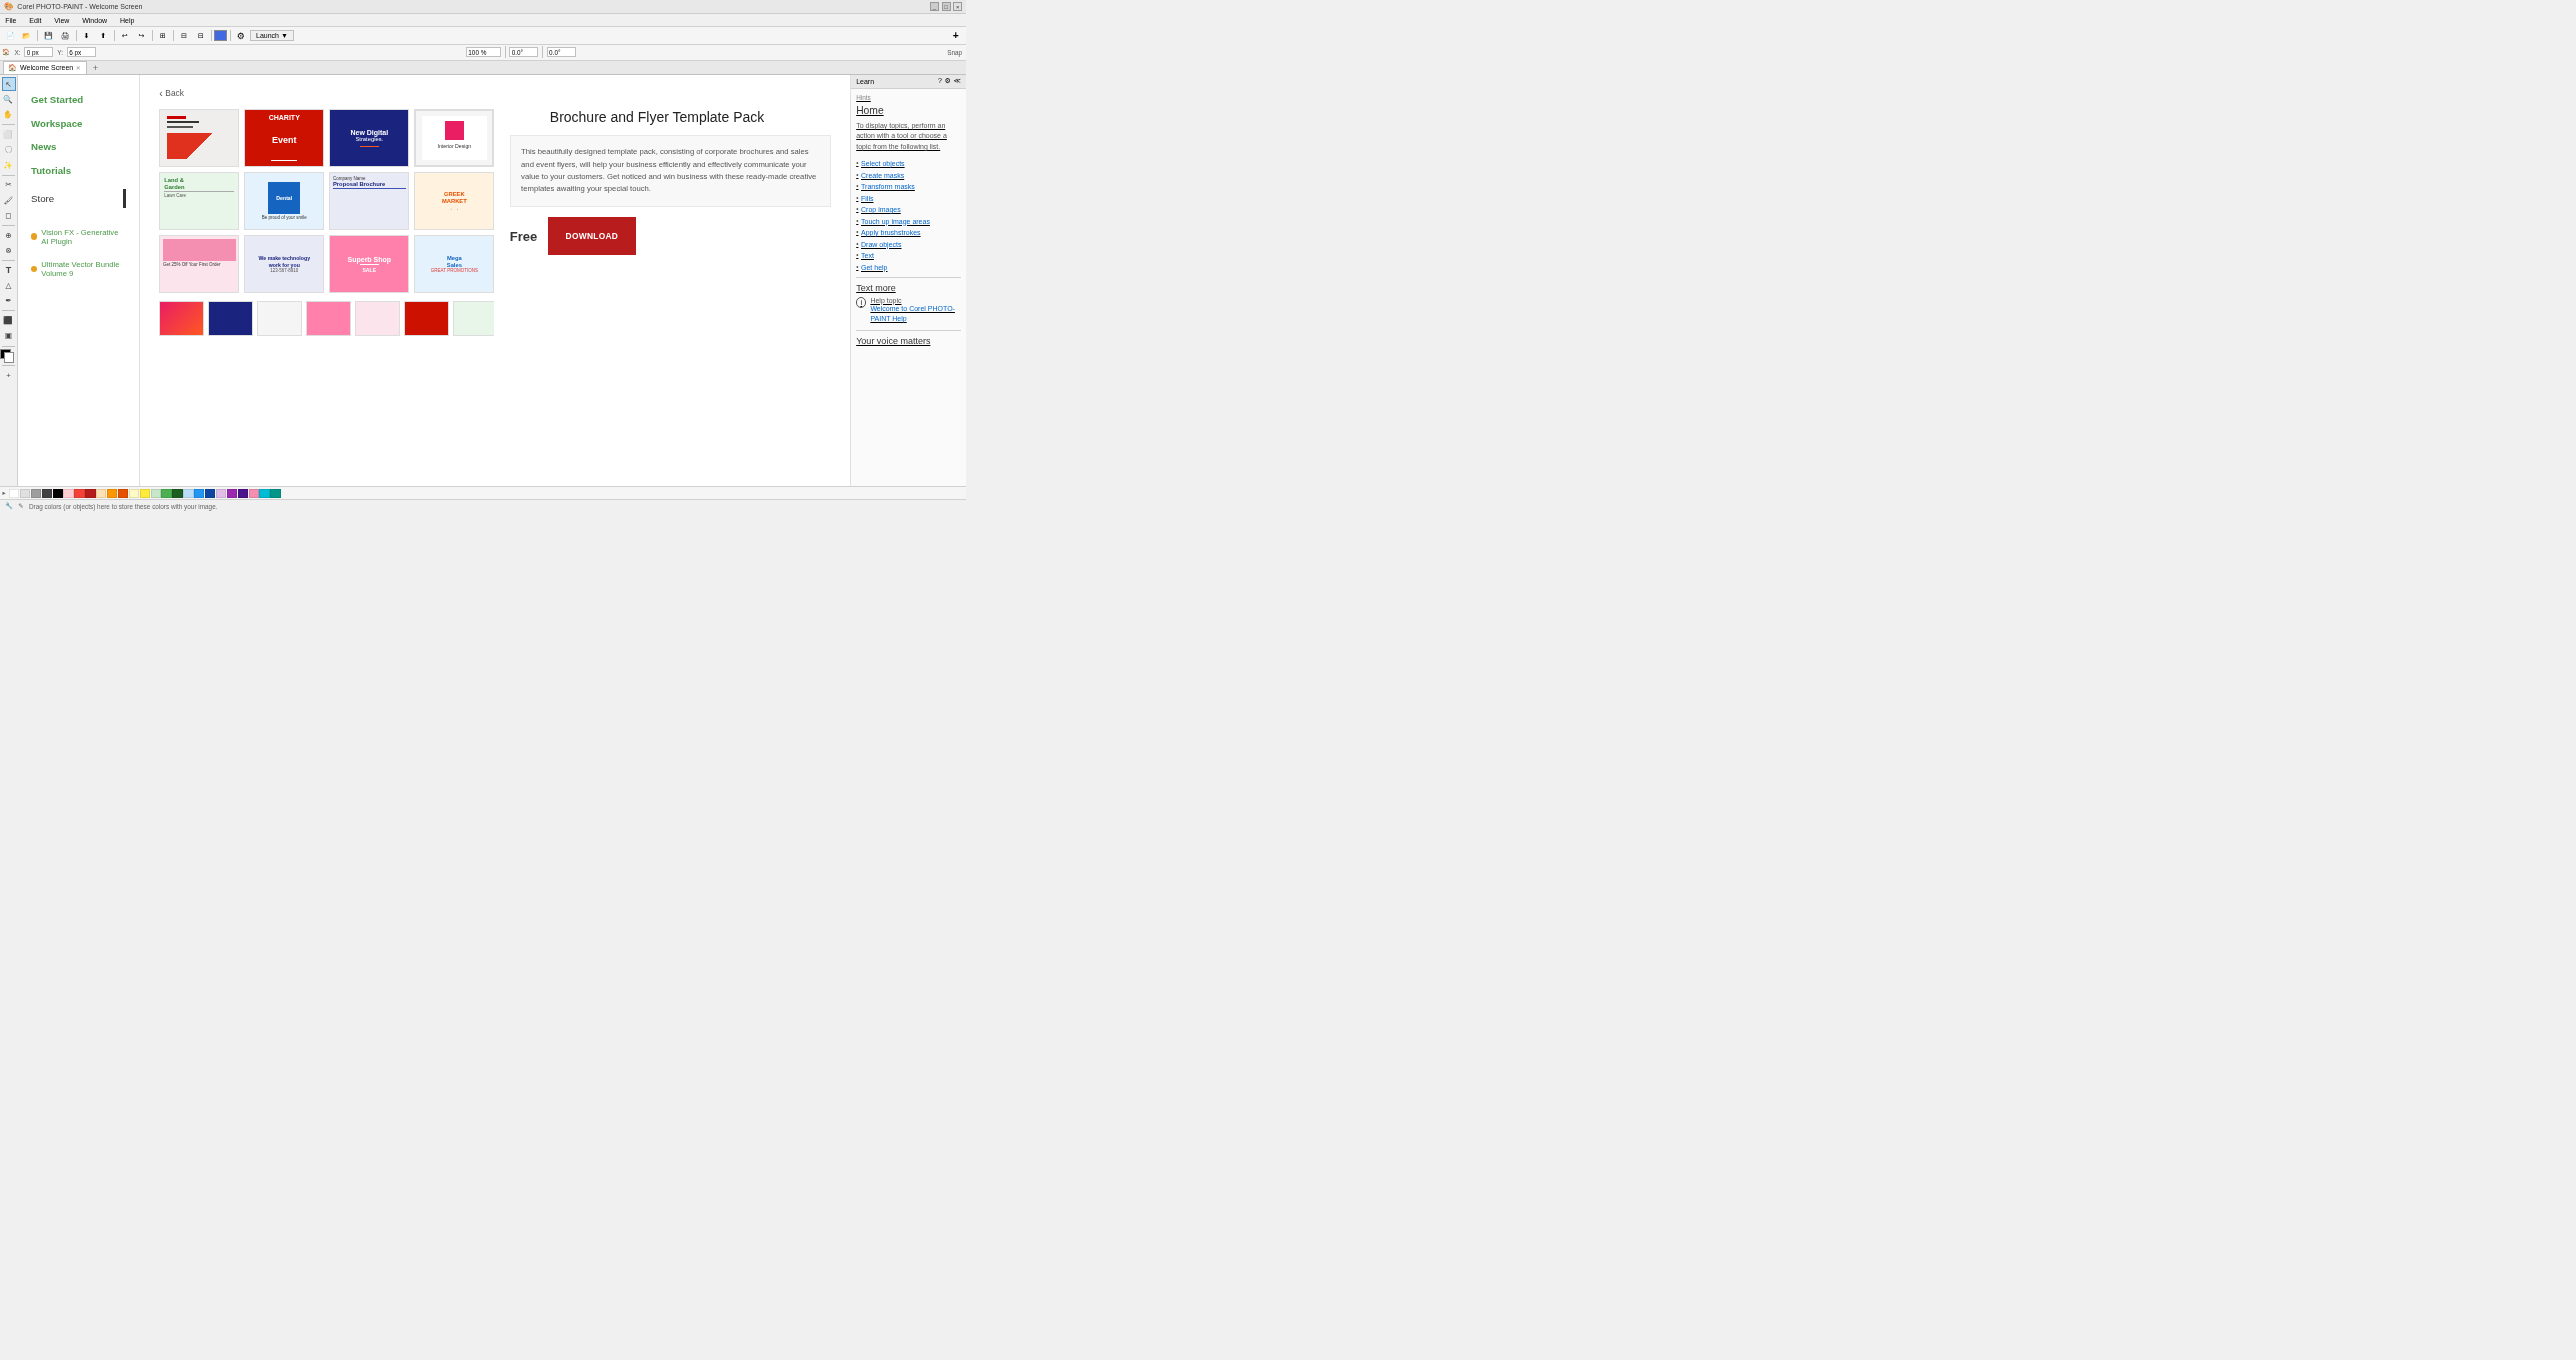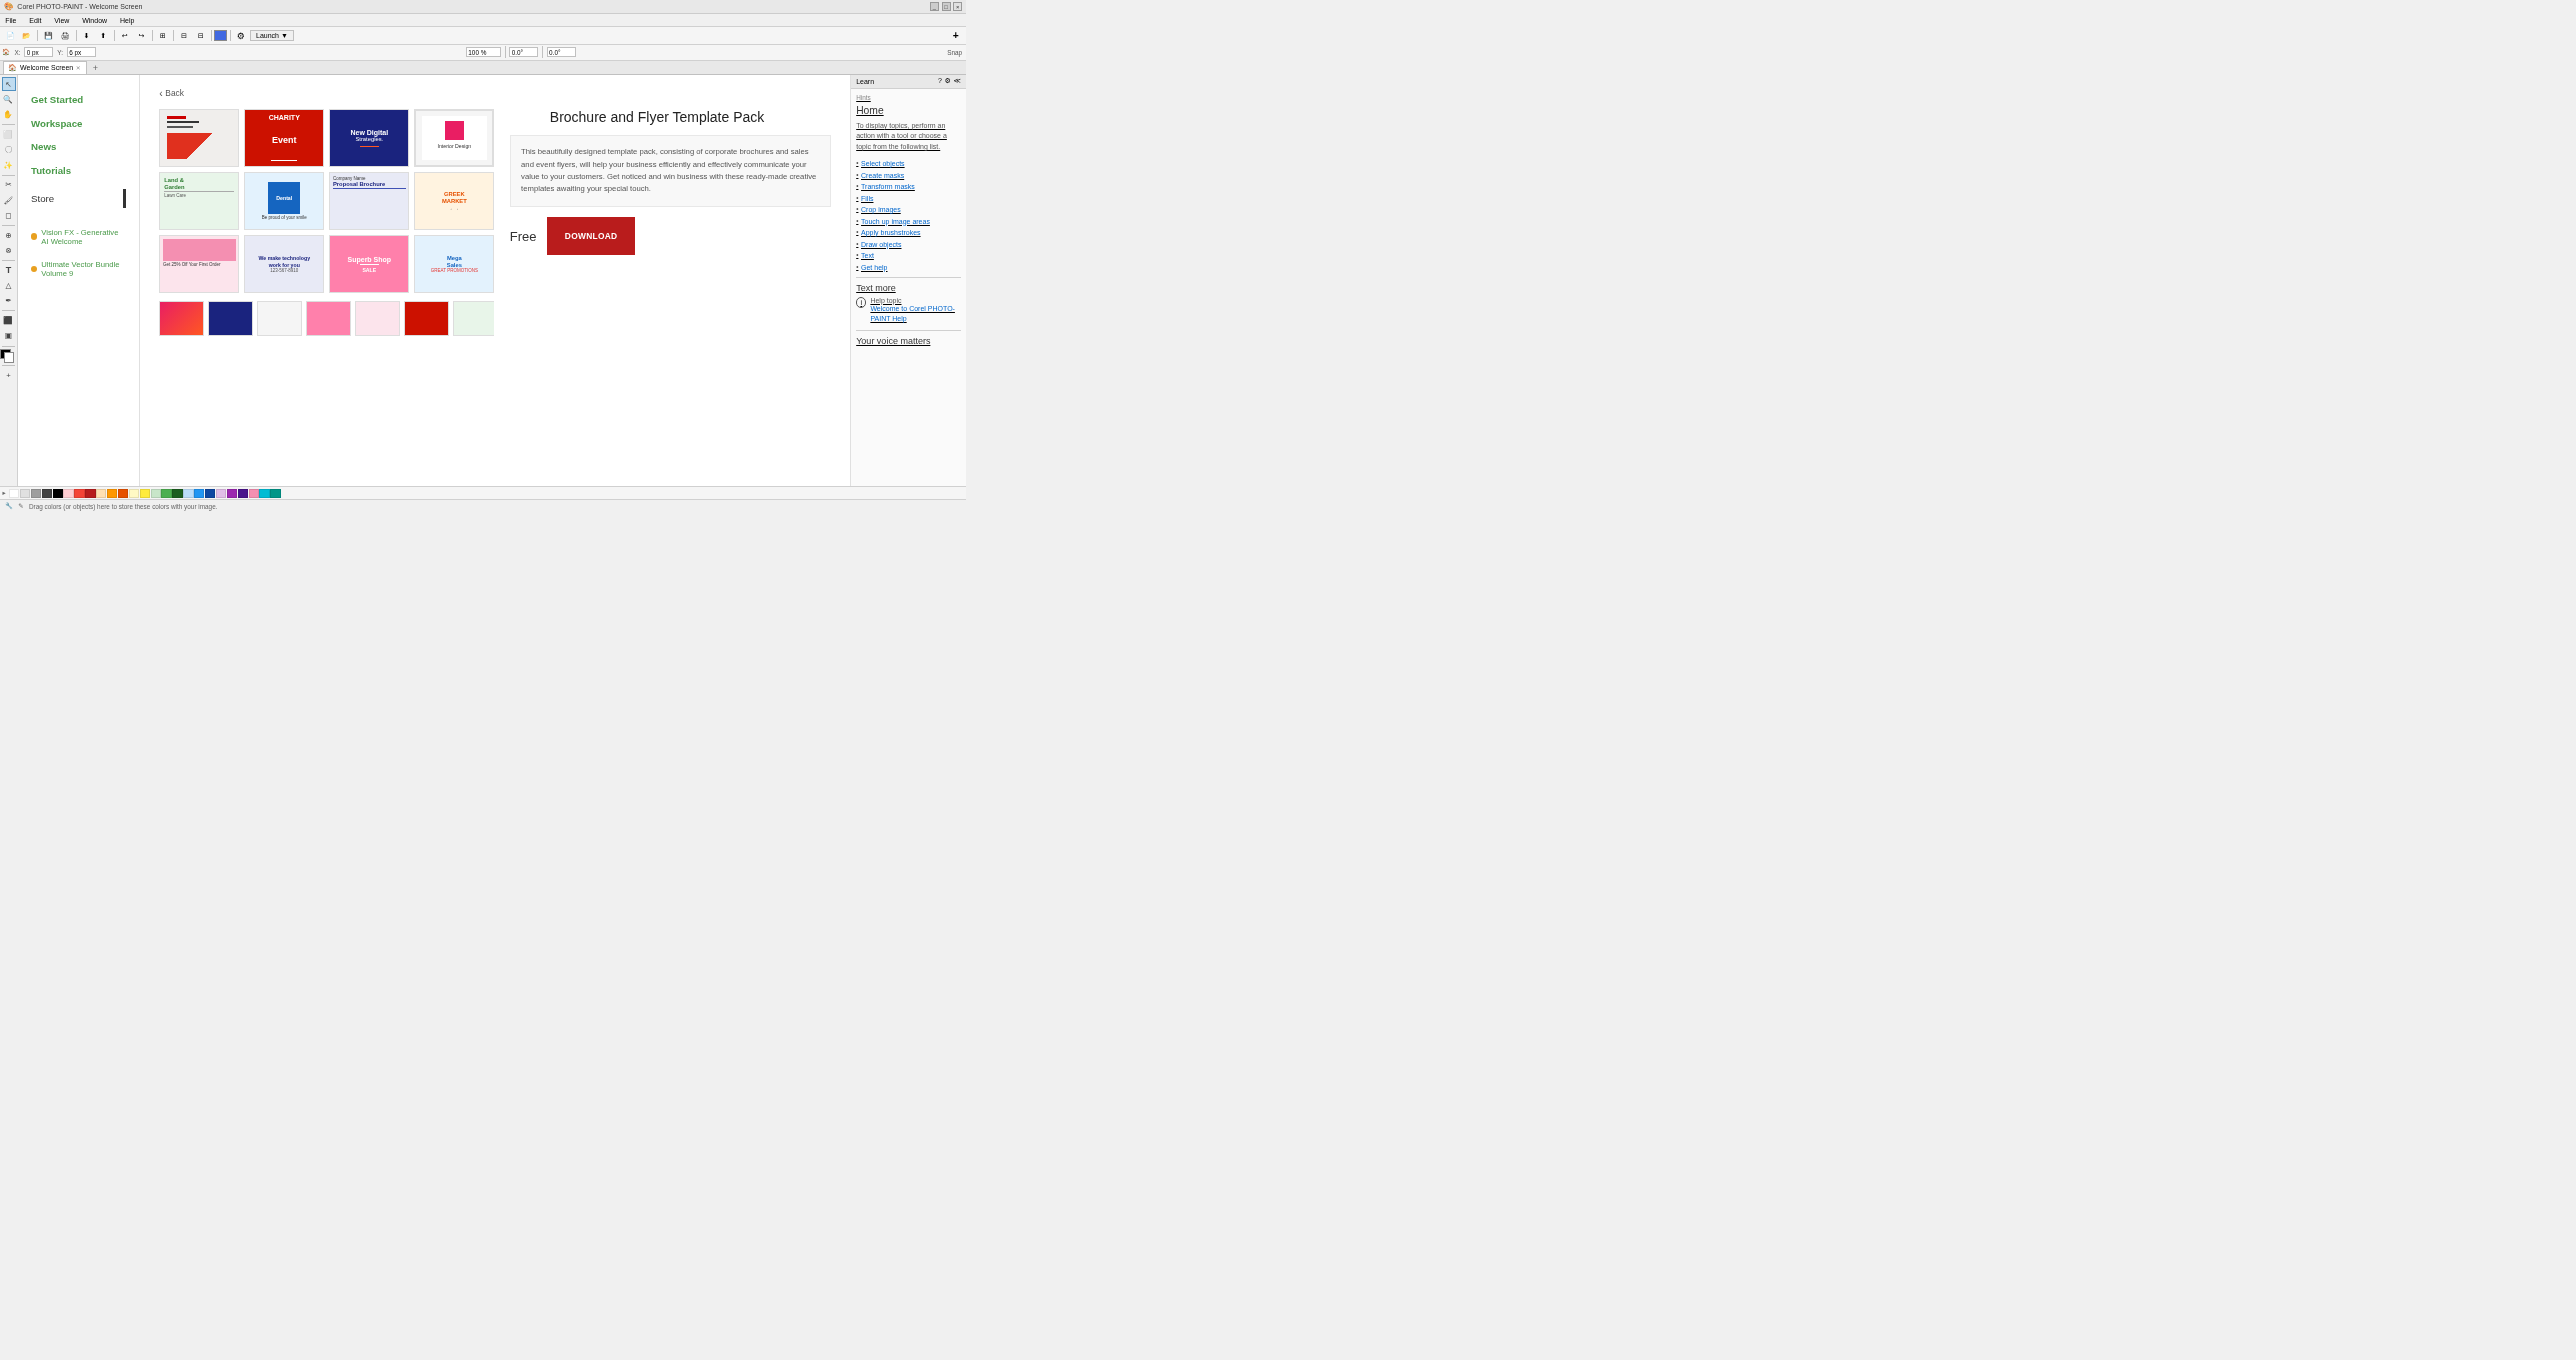--- a/index.html
+++ b/index.html
@@ -219,21 +219,21 @@
       background: #f8f8f8;
       padding: 10.3px;
       margin-bottom: 10.3px;
       border: 0.6px solid #e8e8e8;
     }
     .price-section {
       display: flex;
       align-items: center;
       gap: 10.3px;
     }
-    .price-label { font-size: 13px; font-weight: 400; color: #333; }
+    .price-label { font-size: 13px; font-weight: 700; color: #333; }
     .download-btn {
       background: #b91c1c;
       color: white;
       border: none;
       padding: 14px 18px;
       font-size: 8.4px;
       font-weight: 600;
       cursor: pointer;
       letter-spacing: 0.3px;
     }
@@ -469,21 +469,21 @@
     <div class="nav-item" style="color:#4a9a4a; font-weight:600;">
       <span>Tutorials</span>
     </div>
     <div class="nav-item-store">
       <span>Store</span>
       <div class="store-indicator"></div>
     </div>
     <div style="height:7.7px;"></div>
     <div class="nav-item-plugin">
       <div class="plugin-dot"></div>
-      <span style="color:#4a9a4a; font-size:7.7px;">Vision FX - Generative AI Welcome</span>
+      <span style="color:#4a9a4a; font-size:7.7px;">Vision FX - Generative AI Plugin</span>
     </div>
     <div style="height:3.9px;"></div>
     <div class="nav-item-plugin">
       <div class="plugin-dot"></div>
       <span style="color:#4a9a4a; font-size:7.7px;">Ultimate Vector Bundle Volume 9</span>
     </div>
   </div>
 
   <div id="content">
 

